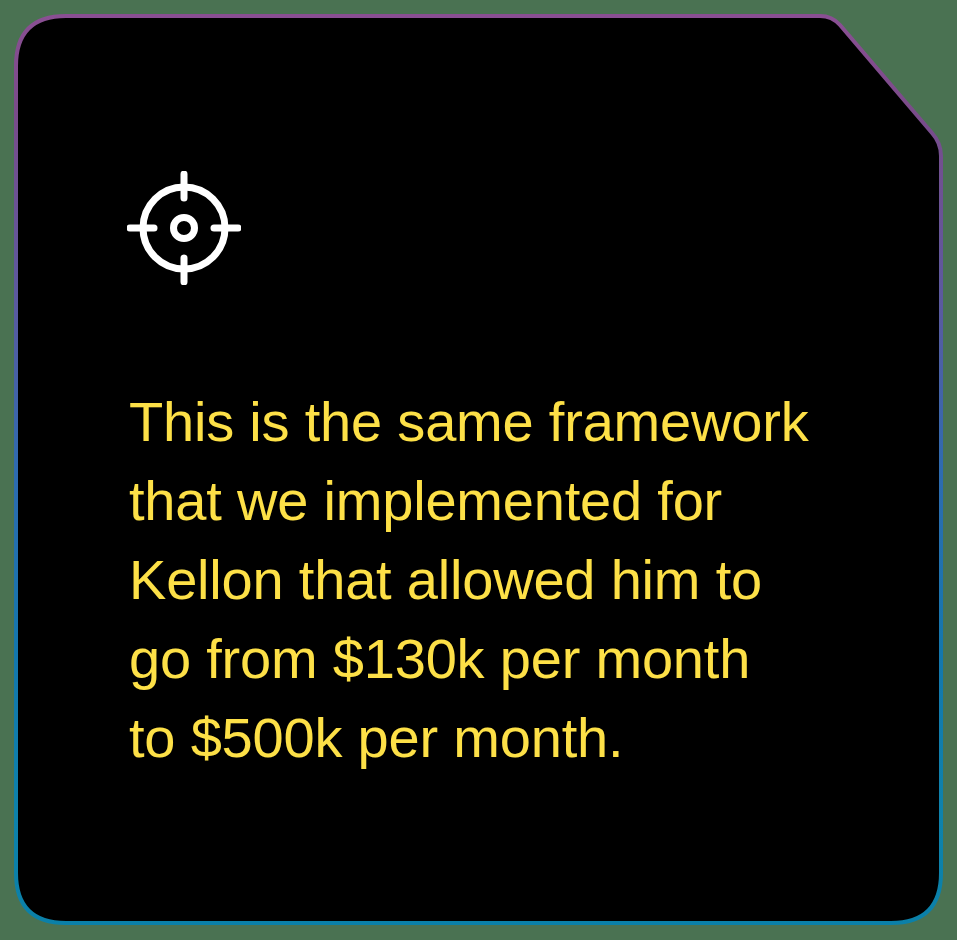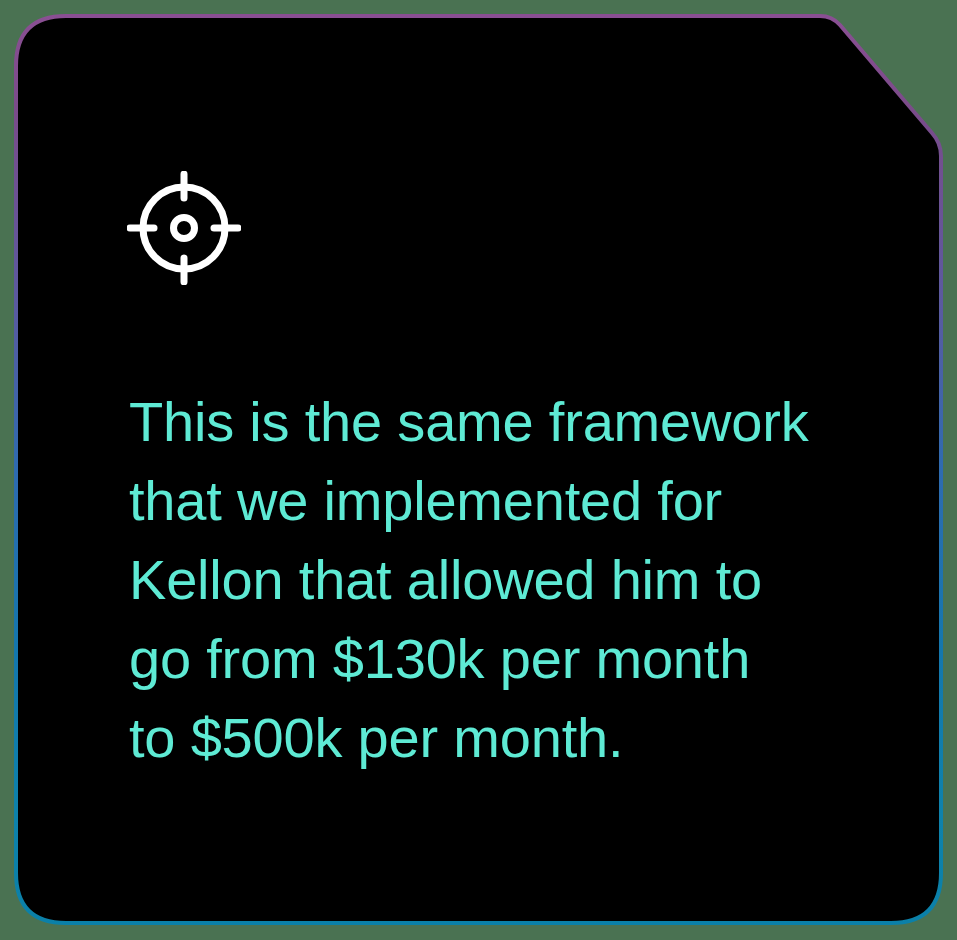--- a/index.html
+++ b/index.html
@@ -54,21 +54,21 @@
     top: 157px;
     width: 114px;
     height: 114px;
   }
 
   .quote-text {
     position: absolute;
     left: 115px;
     top: 312px;
     width: 680px;
-    color: #5eead4;
+    color: #fde047;
     font-family: "Liberation Sans", sans-serif;
     font-size: 56px;
     line-height: 79px;
     font-weight: 400;
     letter-spacing: -0.2px;
     white-space: pre-line;
     pointer-events: auto;
   }
 </style>
 </head>

